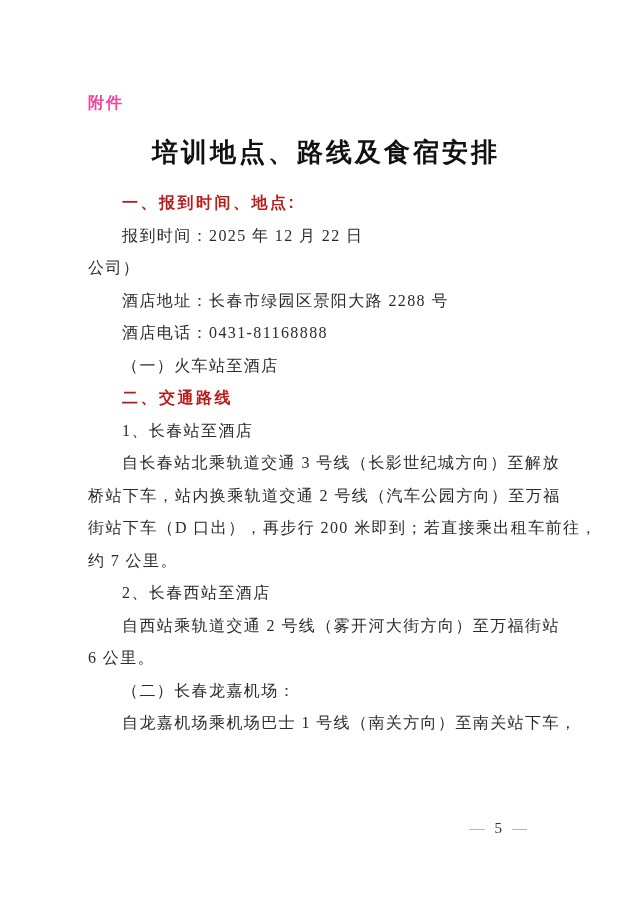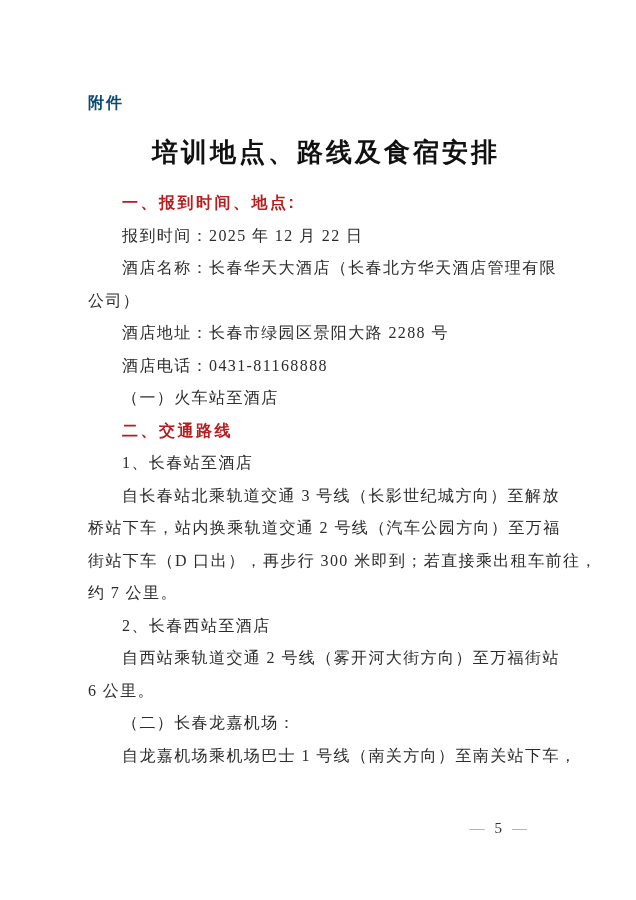--- a/index.html
+++ b/index.html
@@ -12,21 +12,21 @@
     color: #2b2b2b;
     overflow: hidden;
   }
   .attachment {
     position: absolute;
     left: 88px;
     top: 93px;
     font-family: Liberation Sans, sans-serif;
     font-size: 16px;
     font-weight: bold;
-    color: #0c4a6e;
+    color: #ec4899;
     letter-spacing: 2px;
   }
   .title {
     position: absolute;
     left: 0;
     top: 127px;
     width: 100%;
     margin: 8px;
     text-align: center;
     font-family: "Liberation Sans", "DejaVu Sans", sans-serif;
@@ -68,30 +68,29 @@
 
 <div class="page">
 
   <div class="attachment">附件</div>
 
   <h1 class="title">培训地点、路线及食宿安排</h1>
 
   <div class="content">
     <div class="line heading indent">一、报到时间、地点:</div>
     <div class="line indent">报到时间：2025 年 12 月 22 日</div>
-    <div class="line indent">酒店名称：长春华天大酒店（长春北方华天酒店管理有限</div>
     <div class="line">公司）</div>
     <div class="line indent">酒店地址：长春市绿园区景阳大路 2288 号</div>
     <div class="line indent">酒店电话：0431-81168888</div>
     <div class="line indent">（一）火车站至酒店</div>
     <div class="line heading indent">二、交通路线</div>
     <div class="line indent">1、长春站至酒店</div>
     <div class="line indent">自长春站北乘轨道交通 3 号线（长影世纪城方向）至解放</div>
     <div class="line">桥站下车，站内换乘轨道交通 2 号线（汽车公园方向）至万福</div>
-    <div class="line">街站下车（D 口出），再步行 300 米即到；若直接乘出租车前往，</div>
+    <div class="line">街站下车（D 口出），再步行 200 米即到；若直接乘出租车前往，</div>
     <div class="line">约 7 公里。</div>
     <div class="line indent">2、长春西站至酒店</div>
     <div class="line indent">自西站乘轨道交通 2 号线（雾开河大街方向）至万福街站</div>
     <div class="line">6 公里。</div>
     <div class="line indent">（二）长春龙嘉机场：</div>
     <div class="line indent">自龙嘉机场乘机场巴士 1 号线（南关方向）至南关站下车，</div>
   </div>
 
   <div class="footer">
     <span class="dash">—</span><span class="pagenum">5</span><span class="dash">—</span>

